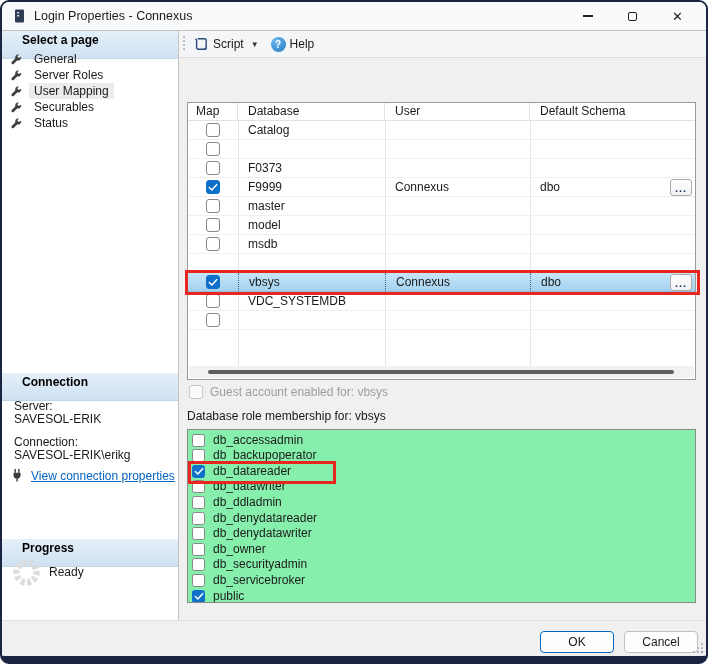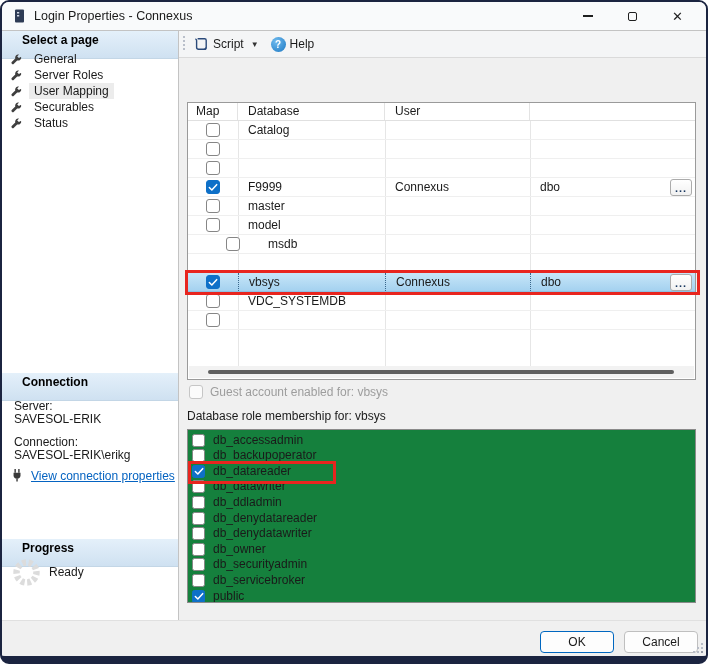--- a/index.html
+++ b/index.html
@@ -88,21 +88,21 @@
   .hscroll{position:absolute;left:1px;right:1px;bottom:1px;height:12px;background:#f2f2f2}
   .hthumb{position:absolute;left:19px;top:4px;width:466px;height:4px;border-radius:2px;background:#5f5f5f;cursor:pointer}
 
   .anno{position:absolute;border:3px solid var(--annotation-red);pointer-events:none;z-index:5}
   .anno-vbsys{left:-3px;top:167px;width:515px;height:25px}
   .anno-datareader{left:0px;top:31px;width:148px;height:23px}
 
   .guest-row{position:absolute;left:10px;top:354px;display:flex;align-items:center;color:#9d9d9d}
   .guest-row .cb{margin-right:7px}
   .roles-label{position:absolute;left:8px;top:378px;color:#1a1a1a}
-  .roles-list{position:absolute;left:8px;top:398px;width:509px;height:174px;background:#15803d;
+  .roles-list{position:absolute;left:8px;top:398px;width:509px;height:174px;background:#86efac;
               border:1px solid #8a8a8a;overflow:hidden}
   .role-row{position:absolute;left:4px;right:2px;height:16px;display:flex;align-items:center;cursor:default}
   .role-label{margin-left:8px;line-height:13px;white-space:nowrap}
 
   
   .footer{position:absolute;left:0;right:0;top:618px;height:36px;background:#f0f0f0;border-top:1px solid #e0e0e0}
   .btn{position:absolute;top:10px;width:74px;height:22px;border-radius:4px;background:#fdfdfd;
        font-family:"Liberation Sans",sans-serif;font-size:12px;color:#1a1a1a;cursor:pointer}
   .btn-ok{left:538px;border:1px solid #0067c0}
   .btn-cancel{left:622px;border:1px solid #bfbfbf}
@@ -224,20 +224,21 @@
 
 
     <div class="users-table">
       <div class="colline" style="left:50px;height:264px"></div>
       <div class="colline" style="left:197px;height:264px"></div>
       <div class="colline" style="left:342px;height:264px"></div>
       <div class="thead">
           <div class="th c0">Map</div>
           <div class="th c1">Database</div>
           <div class="th c2">User</div>
+          <div class="th c3">Default Schema</div>
         </div>
       <div class="tbody">
           <div class="trow" style="top: 18px;">
             <div class="td c0">
               <span class="cb"></span>
             </div>
             <div class="td c1">Catalog</div>
             <div class="td c2"></div>
             <div class="td c3"></div>
           </div>
@@ -245,20 +246,21 @@
             <div class="td c0">
               <span class="cb"></span>
             </div>
             <div class="td c2"></div>
             <div class="td c3"></div>
           </div>
           <div class="trow" style="top: 56px;">
             <div class="td c0">
               <span class="cb"></span>
             </div>
+            <div class="td c1">F0373</div>
             <div class="td c2"></div>
             <div class="td c3"></div>
           </div>
           <div class="trow" style="top: 75px;">
             <div class="td c0">
               <span class="cb checked">
                 <svg viewBox="0 0 12 10">
                   <path d="M1.6 5l3 3 5.8-6.4" fill="none" stroke="#fff" stroke-width="1.8" stroke-linecap="round" stroke-linejoin="round"></path>
                 </svg>
               </span>
@@ -277,21 +279,21 @@
             <div class="td c3"></div>
           </div>
           <div class="trow" style="top: 113px;">
             <div class="td c0">
               <span class="cb"></span>
             </div>
             <div class="td c1">model</div>
             <div class="td c2"></div>
             <div class="td c3"></div>
           </div>
-          <div class="trow" style="top: 132px; padding-left: 20px;">
+          <div class="trow" style="top: 132px;">
             <div class="td c0">
               <span class="cb"></span>
             </div>
             <div class="td c1">msdb</div>
             <div class="td c2"></div>
             <div class="td c3"></div>
           </div>
           <div class="trow sel" style="top: 170px;">
             <div class="td c0">
               <span class="cb checked">

